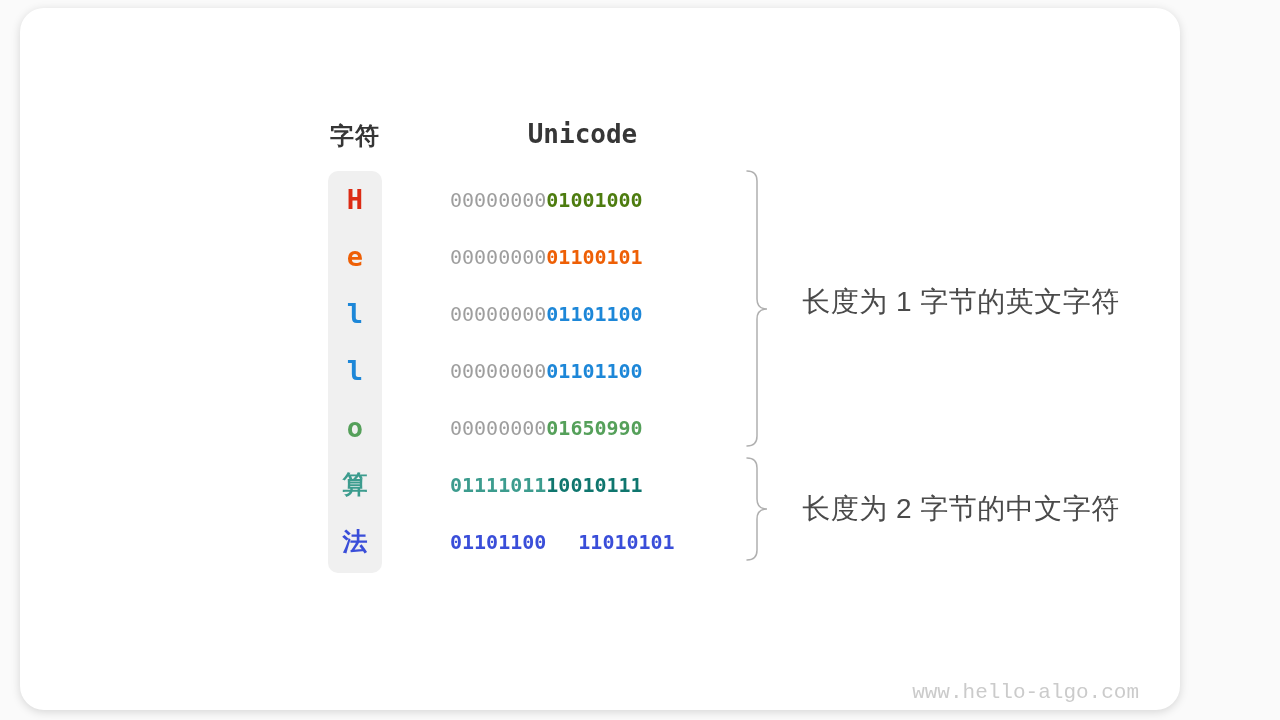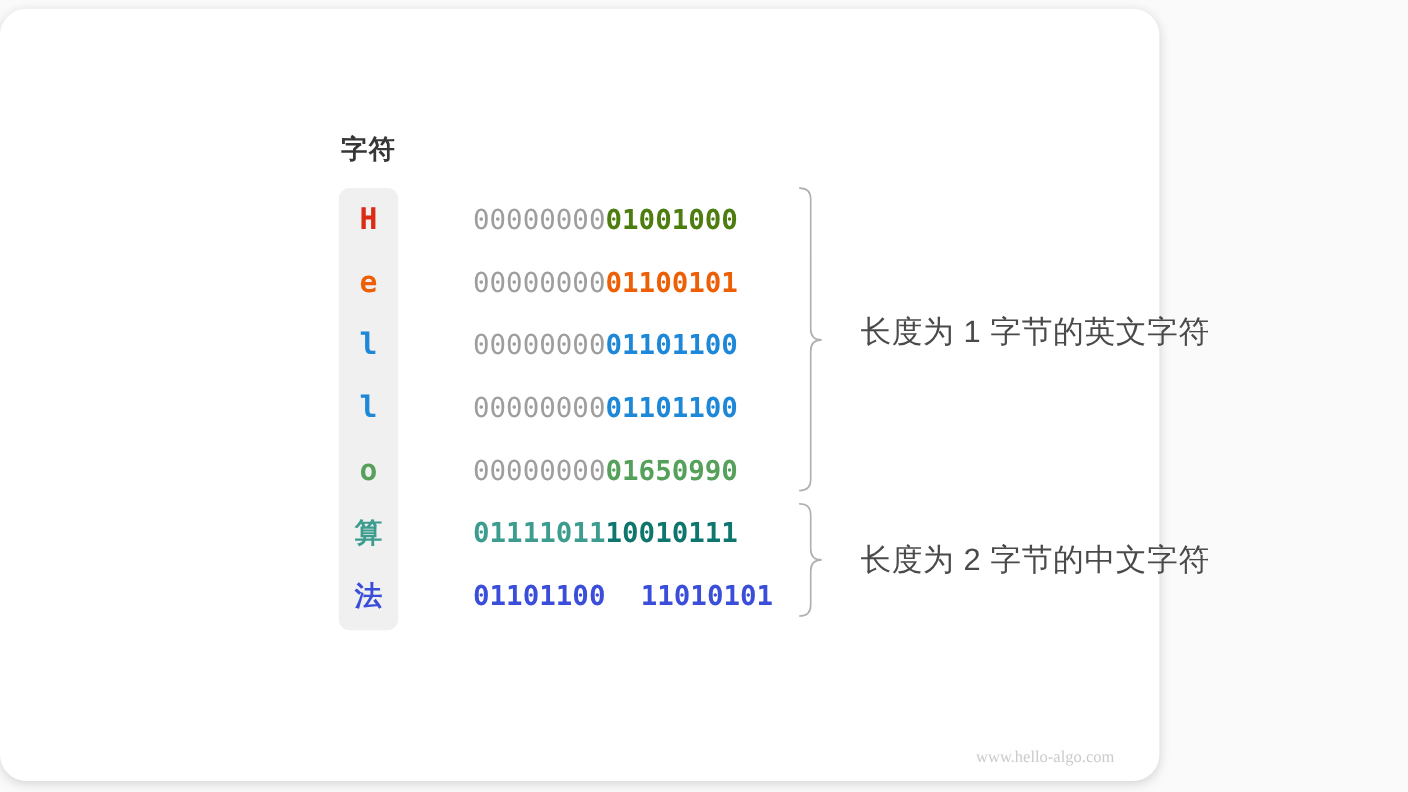--- a/index.html
+++ b/index.html
@@ -11,28 +11,27 @@
     font-family: "Liberation Sans", "DejaVu Sans", sans-serif;
     overflow: hidden;
   }
   .page {
     position: relative;
     width: 1280px;
     height: 720px;
   }
   .card {
     position: absolute;
-    left: 0;
+    left: 20px;
     top: 8px;
-    width: 1042px;
+    width: 1160px;
     height: 702px;
     background: var(--card-bg, #ffffff);
     border-radius: 24px;
     box-shadow: 0 2px 10px rgba(0,0,0,0.15);
-    padding-left: 12px;
   }
   .char-header {
     position: absolute;
     left: 300px;
     top: 112px;
     width: 70px;
     text-align: center;
     font-size: 24px;
     font-weight: bold;
     color: var(--header-text, #333333);
@@ -90,21 +89,21 @@
     font-size: 25px;
   }
   .bits {
     position: absolute;
     left: 430px;
     top: 0;
     height: 57px;
     display: flex;
     align-items: center;
     font-family: "DejaVu Sans Mono", "Liberation Mono", monospace;
-    font-size: 25px;
+    font-size: 20px;
     white-space: pre;
   }
   .byte.gray {
     color: var(--zero-fill, #9e9e9e);
     font-weight: normal;
   }
   .byte.colored {
     font-weight: bold;
   }
   .braces-svg {
@@ -122,33 +121,34 @@
     line-height: 31px;
     color: var(--annotation-text, #4a4a4a);
     letter-spacing: 0.5px;
   }
   .annotation-1 { top: 278px; }
   .annotation-2 { top: 485px; }
   .watermark {
     position: absolute;
     right: 41px;
     top: 673px;
-    font-family: Liberation Serif, serif;
-    font-size: 15px;
+    font-family: Liberation Mono, monospace;
+    font-size: 21px;
     color: #cbcbcb;
   }
 </style>
 </head>
 <body>
 
 <div class="page">
   <div class="card">
 
     <div class="char-header">字符</div>
 
+    <div class="unicode-header">Unicode</div>
 
     <div class="char-column-bg"></div>
 
     <div class="rows">
         <div class="row" style="top: 163px;">
           <div class="char" style="color: rgb(220, 43, 20);">H</div>
           <div class="bits"><span class="byte gray">00000000</span> <span class="byte colored" style="color: #4d7c0f;">01001000</span></div>
         </div>
         <div class="row" style="top: 220px;">
           <div class="char" style="color: rgb(238, 95, 5);">e</div>

